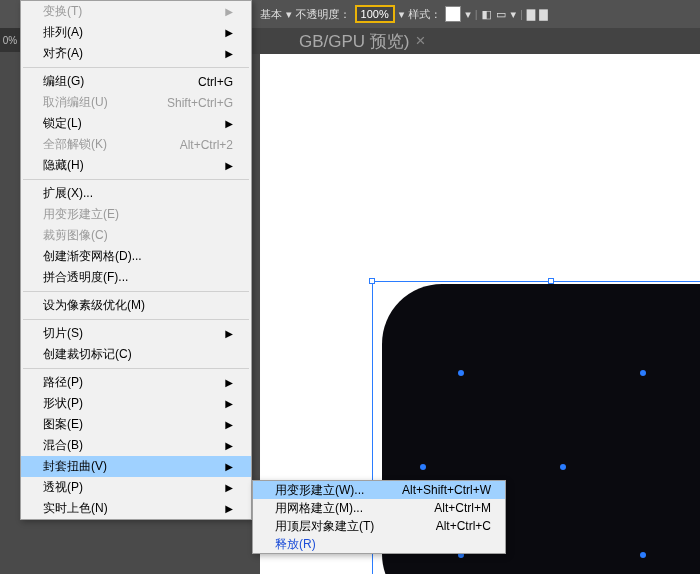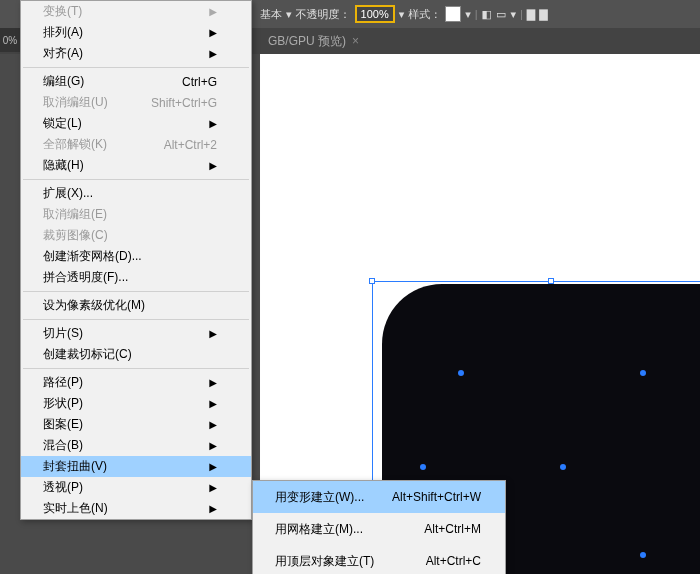--- a/index.html
+++ b/index.html
@@ -2,38 +2,38 @@
 <html><head>
 <meta charset="utf-8">
 <style>
   * { margin:0; padding:0; box-sizing:border-box; font-family:"Microsoft YaHei",Arial,sans-serif; }
   body { width:700px; height:574px; overflow:hidden; background:#4a4a4a; position:relative; }
   .topbar { height:28px; background:#525252; display:flex; align-items:center; color:#ddd; font-size:11px; padding-left:260px; gap:4px; }
   .topbar .lbl { color:#ddd; }
   .topbar .val { background:#444; color:#fff; padding:1px 4px; border:2px solid #eab308; }
   .topbar .swatch { width:16px; height:16px; background:#fff; border:1px solid #888; display:inline-block; }
   .topbar .sep { color:#888; }
-  .tabbar { height:26px; background:#434343; display:flex; align-items:center; padding-left:260px; color:#aaa; font-size:12px; }
+  .tabbar { height:26px; background:#434343; display:flex; align-items:center; padding-left:260px; color:#aaa; font-size:17px;margin-left:31px; }
   .tabbar .tab { padding:4px 8px; display:flex; align-items:center; gap:6px; }
   .tabbar .close-x { color:#888; cursor:pointer; }
   .leftedge { position:absolute; left:0; top:28px; width:20px; height:24px; background:#333; color:#bbb; font-size:10px; display:flex; align-items:center; justify-content:center; }
   .canvas { position:absolute; left:260px; top:54px; right:0; bottom:0; background:#fff; }
   .shape { position:absolute; left:122px; top:230px; width:380px; height:330px; background:#0a0a0f; border-radius:60px; }
   .handle { position:absolute; width:6px; height:6px; background:#fff; border:1px solid #2a7cff; }
   .anchor { position:absolute; width:6px; height:6px; background:#2a7cff; border-radius:50%; }
   .bbox { position:absolute; border:1px solid #2a7cff; }
   .menu { position:absolute; left:20px; top:0; width:232px; background:#f1f1f1; border:1px solid #a0a0a0; box-shadow:2px 2px 6px rgba(0,0,0,.3); font-size:12px; color:#000; z-index:10; }
-  .menu .item { display:flex; align-items:center; justify-content:space-between; height:21px; padding:0 34px 0 22px; white-space:nowrap; }
+  .menu .item { display:flex; align-items:center; justify-content:space-between; height:21px; padding:0 18px 0 22px; white-space:nowrap; }
   .menu .item.disabled { color:#9a9a9a; }
   .menu .item.hovered { background:#9fd1ff; }
   .menu .item .arrow { font-size:10px; color:#000; }
   .menu .item.disabled .arrow { color:#aaa; }
   .menu .divider { height:1px; background:#d0d0d0; margin:3px 2px; }
   .submenu { position:absolute; left:252px; top:480px; width:254px; background:#f1f1f1; border:1px solid #a0a0a0; box-shadow:2px 2px 6px rgba(0,0,0,.3); font-size:12px; color:#000; z-index:11; }
-  .submenu .item { display:flex; align-items:center; justify-content:space-between; height:32px; padding:0 24px 0 22px; white-space:nowrap; }
+  .submenu .item { display:flex; align-items:center; justify-content:space-between; height:18px; padding:0 14px 0 22px; white-space:nowrap; }
   .submenu .item.hovered { background:#9fd1ff; }
   .submenu .item.disabled { color:#1d4ed8; }
   .icon { display:inline-block; }
 </style>
 </head>
 <body>
 
 <div class="topbar">
   <span class="lbl">基本</span>
   <span class="icon">▾</span>
@@ -107,21 +107,21 @@
     <div class="item">
       <span>隐藏(H)</span>
       <span class="arrow">▶</span>
     </div>
     <div class="divider"></div>
     <div class="item">
       <span>扩展(X)...</span>
       <span></span>
     </div>
     <div class="item disabled">
-      <span>取消编组(E)</span>
+      <span>用变形建立(E)</span>
       <span></span>
     </div>
     <div class="item disabled">
       <span>裁剪图像(C)</span>
       <span></span>
     </div>
     <div class="item">
       <span>创建渐变网格(D)...</span>
       <span></span>
     </div>

